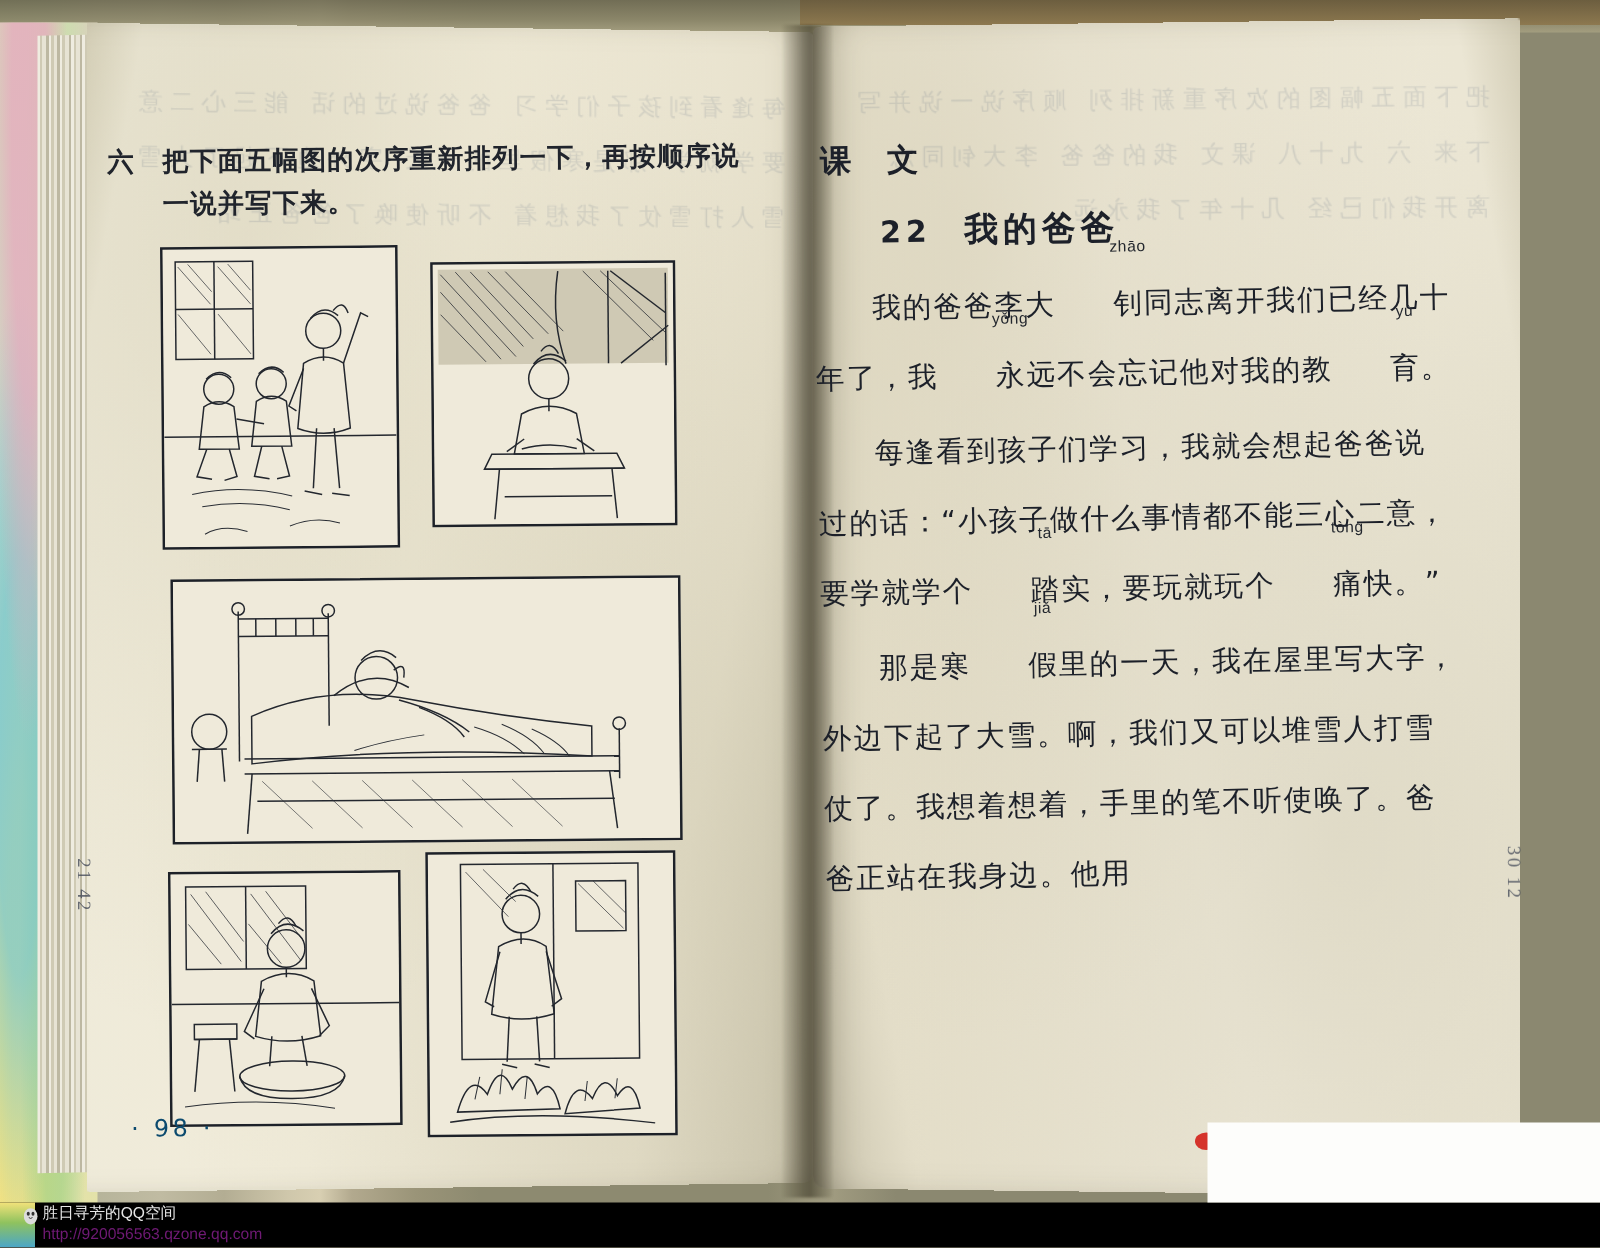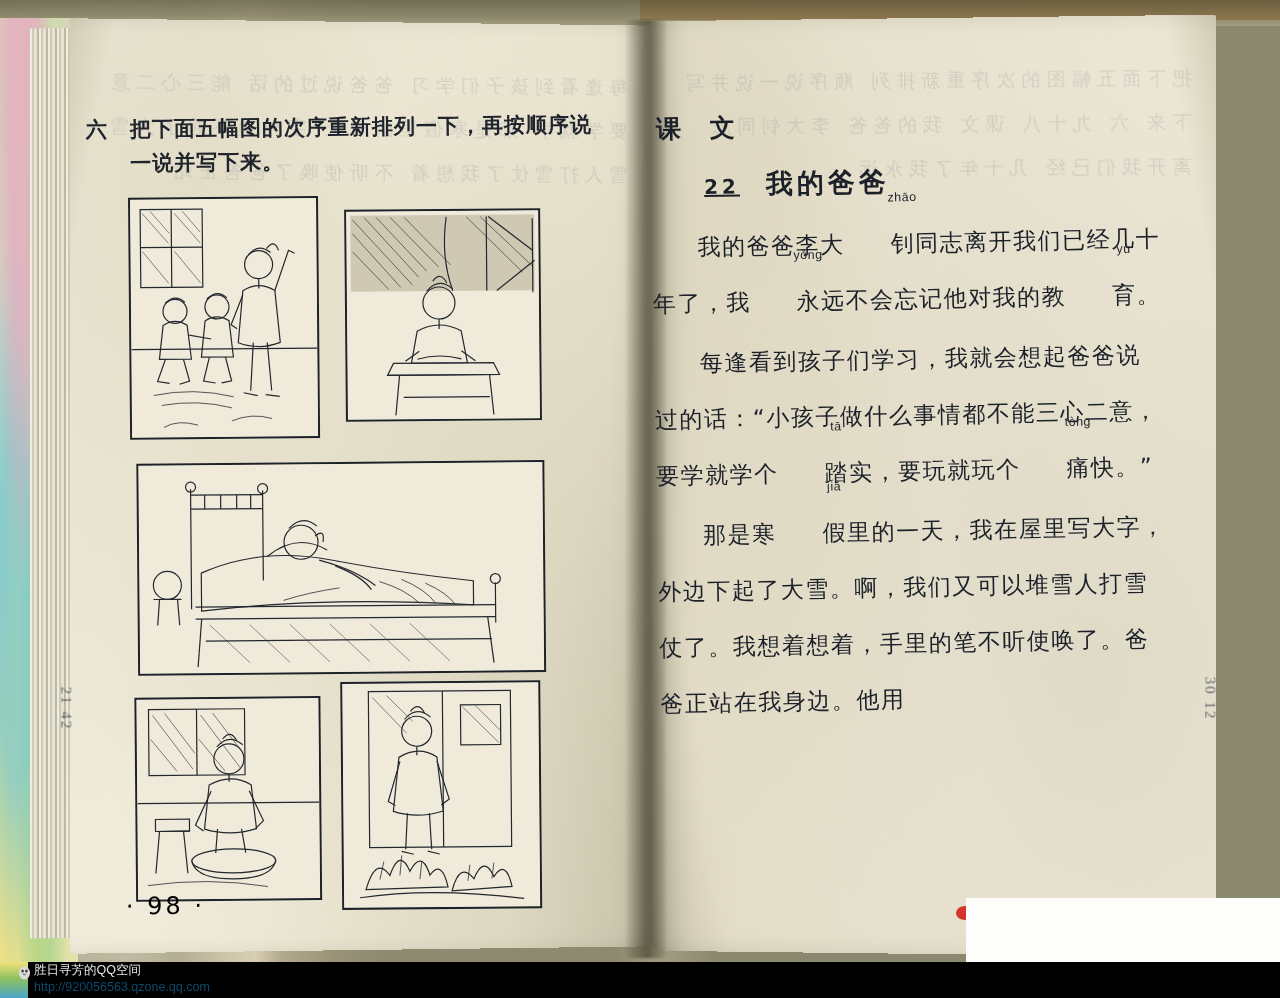--- a/index.html
+++ b/index.html
@@ -158,24 +158,24 @@
   .p4 { left: 44px;  top: 500px; width: 182px; height: 200px; }
   .p5 { left: 250px; top: 486px; width: 196px; height: 224px; }
 
   .panel svg { display: block; width: 100%; height: 100%; }
   .ink { stroke: #23272e; fill: none; stroke-width: 1.2; }
   .ink-thin { stroke: #2a2e35; fill: none; stroke-width: .8; }
   .hatch { stroke: #2b2f36; stroke-width: .7; }
 
   .page-num {
     position: absolute;
-    left: 126px; top: 892px;
-    font-size: 24px;
+    left: 105px; top: 892px;
+    font-size: 19px;
     letter-spacing: 3px;
-    color: #000000;
+    color: #0c4a6e;
     transform: rotate(-0.6deg);
   }
 
   
   .right-content {
     position: absolute;
     left: 656px; top: 108px;
     width: 510px; height: 830px;
     color: #1c2029;
   }
@@ -189,21 +189,21 @@
     margin-top: 22px;
     margin-left: 48px;
     font-size: 27px;
     font-weight: 700;
     letter-spacing: 4px;
     display: flex;
     align-items: baseline;
     gap: 26px;
     transform: rotate(-1deg);
   }
-  .lesson-no { font-size: 20px; text-decoration: underline; }
+  .lesson-no { font-size: 24px; }
 
   .body-text {
     margin-top: 16px;
     font-size: 23px;
     line-height: 56px;
     letter-spacing: 1.5px;
     transform: rotate(-1.1deg);
   }
   .para { margin-bottom: 4px; }
   .para.indent { text-indent: 46px; }
@@ -251,21 +251,21 @@
     background: linear-gradient(180deg,#f2e27a,#8fc25e 45%,#4aa6c8);
   }
   .wm {
     position: absolute;
     left: 34px; top: 962px;
     font-size: 12.5px;
     line-height: 17px;
     font-family: "Liberation Sans", sans-serif;
     color: #e6e6e6;
   }
-  .wm .l2 { color: #0c4a6e; }
+  .wm .l2 { color: #701a75; }
   .qq-icon {
     position: absolute;
     left: 18px; top: 966px;
     width: 13px; height: 15px;
   }
   .hand-note {
     position: absolute;
     color: #3b4252;
     font-size: 15px;
     opacity: .75;

